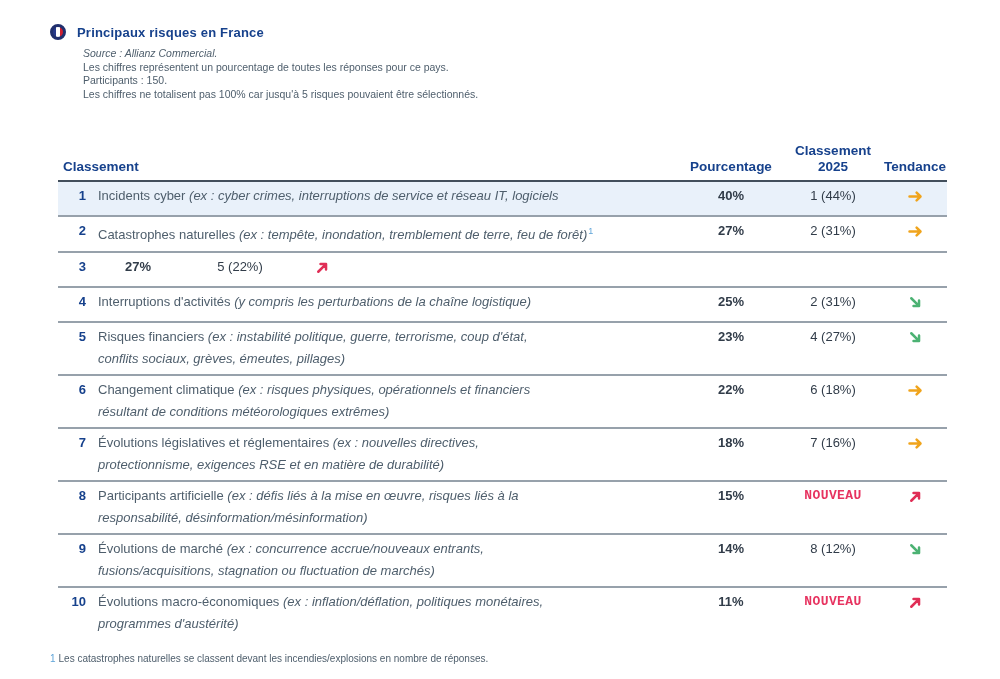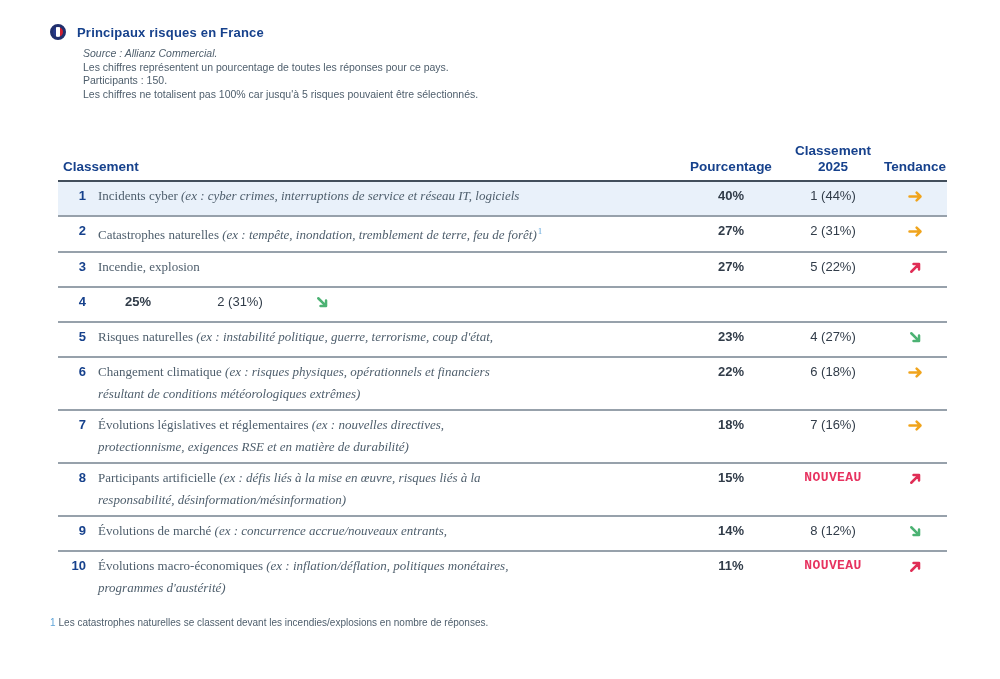--- a/index.html
+++ b/index.html
@@ -45,21 +45,21 @@
     border-bottom: 2px solid var(--line, #97a1ab);
     color: var(--body, #4a5a68);
   }
   .row:last-child { border-bottom: none; }
   .row.shaded { background: var(--row-shaded-bg, #e9f1fa); }
 
   .c-rank {
     width: 28px; text-align: right; padding-right: 0;
     font-weight: bold; color: var(--navy, #16418c); flex: 0 0 auto;
   }
-  .c-name { flex: 1; padding: 0 8px 0 12px; font-family: Liberation Serif, serif; }
+  .c-name { flex: 1; padding: 0 8px 0 12px; }
   .c-name .it { font-style: italic; }
   .fref { color: var(--footnote-blue, #5fa4d8); font-size: 9px; margin-left: 1px; }
 
   .row .c-pct { font-weight: bold; color: var(--value, #313c49); }
   .row .c-cls { color: var(--value, #313c49); }
   .row .c-cls.new {
     font-style: normal; font-weight: bold;
     color: var(--new-pink, #e73360); letter-spacing: .4px; font-family: Liberation Mono, monospace;
   }
 
@@ -121,46 +121,46 @@
     <div class="c-trend right">
       <span class="arrow">
         <svg width="15" height="15" viewBox="0 0 15 15" aria-hidden="true">
           <path d="M1.5 7.5 H12 M8.6 3.6 L12.5 7.5 L8.6 11.4" fill="none" stroke="currentColor" stroke-width="2.5" stroke-linecap="round" stroke-linejoin="round"></path>
         </svg>
       </span>
     </div>
   </div>
         <div class="row">
     <div class="c-rank">3</div>
-    <div class="c-name"><span>Incendie, explosion</span></div>
     <div class="c-pct">27%</div>
     <div class="c-cls">5 (22%)</div>
     <div class="c-trend up">
       <span class="arrow">
         <svg width="15" height="15" viewBox="0 0 15 15" aria-hidden="true">
           <path d="M1.5 7.5 H12 M8.6 3.6 L12.5 7.5 L8.6 11.4" fill="none" stroke="currentColor" stroke-width="2.5" stroke-linecap="round" stroke-linejoin="round"></path>
         </svg>
       </span>
     </div>
   </div>
         <div class="row">
     <div class="c-rank">4</div>
+    <div class="c-name"><span>Interruptions d'activités </span><span class="it">(y compris les perturbations de la chaîne logistique)</span></div>
     <div class="c-pct">25%</div>
     <div class="c-cls">2 (31%)</div>
     <div class="c-trend down">
       <span class="arrow">
         <svg width="15" height="15" viewBox="0 0 15 15" aria-hidden="true">
           <path d="M1.5 7.5 H12 M8.6 3.6 L12.5 7.5 L8.6 11.4" fill="none" stroke="currentColor" stroke-width="2.5" stroke-linecap="round" stroke-linejoin="round"></path>
         </svg>
       </span>
     </div>
   </div>
         <div class="row">
     <div class="c-rank">5</div>
-    <div class="c-name"><span>Risques naturelles </span><span class="it">(ex : instabilité politique, guerre, terrorisme, coup d'état,</span><br></div>
+    <div class="c-name"><span>Risques financiers </span><span class="it">(ex : instabilité politique, guerre, terrorisme, coup d'état,</span><br><span class="it">conflits sociaux, grèves, émeutes, pillages)</span></div>
     <div class="c-pct">23%</div>
     <div class="c-cls">4 (27%)</div>
     <div class="c-trend down">
       <span class="arrow">
         <svg width="15" height="15" viewBox="0 0 15 15" aria-hidden="true">
           <path d="M1.5 7.5 H12 M8.6 3.6 L12.5 7.5 L8.6 11.4" fill="none" stroke="currentColor" stroke-width="2.5" stroke-linecap="round" stroke-linejoin="round"></path>
         </svg>
       </span>
     </div>
   </div>
@@ -198,21 +198,21 @@
     <div class="c-trend up">
       <span class="arrow">
         <svg width="15" height="15" viewBox="0 0 15 15" aria-hidden="true">
           <path d="M1.5 7.5 H12 M8.6 3.6 L12.5 7.5 L8.6 11.4" fill="none" stroke="currentColor" stroke-width="2.5" stroke-linecap="round" stroke-linejoin="round"></path>
         </svg>
       </span>
     </div>
   </div>
         <div class="row">
     <div class="c-rank">9</div>
-    <div class="c-name"><span>Évolutions de marché </span><span class="it">(ex : concurrence accrue/nouveaux entrants,</span><br></div>
+    <div class="c-name"><span>Évolutions de marché </span><span class="it">(ex : concurrence accrue/nouveaux entrants,</span><br><span class="it">fusions/acquisitions, stagnation ou fluctuation de marchés)</span></div>
     <div class="c-pct">14%</div>
     <div class="c-cls">8 (12%)</div>
     <div class="c-trend down">
       <span class="arrow">
         <svg width="15" height="15" viewBox="0 0 15 15" aria-hidden="true">
           <path d="M1.5 7.5 H12 M8.6 3.6 L12.5 7.5 L8.6 11.4" fill="none" stroke="currentColor" stroke-width="2.5" stroke-linecap="round" stroke-linejoin="round"></path>
         </svg>
       </span>
     </div>
   </div>

